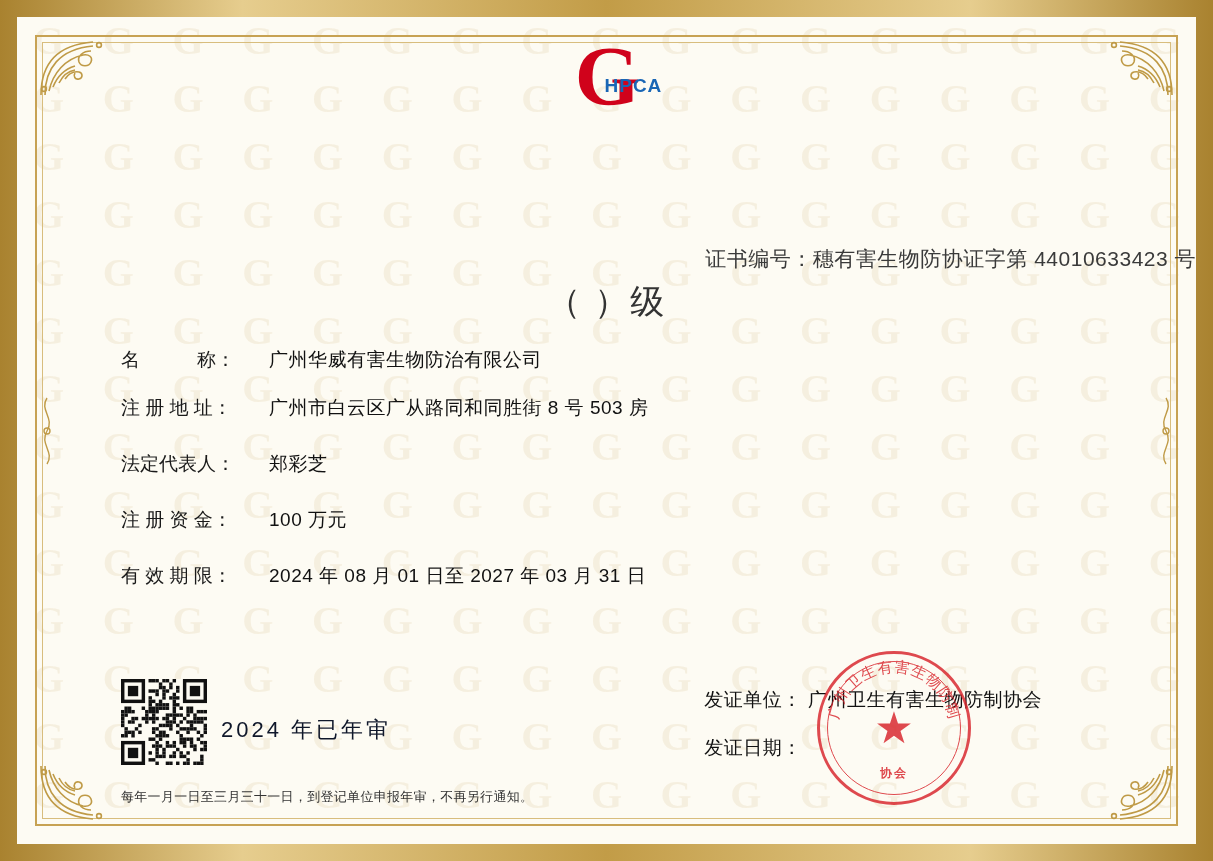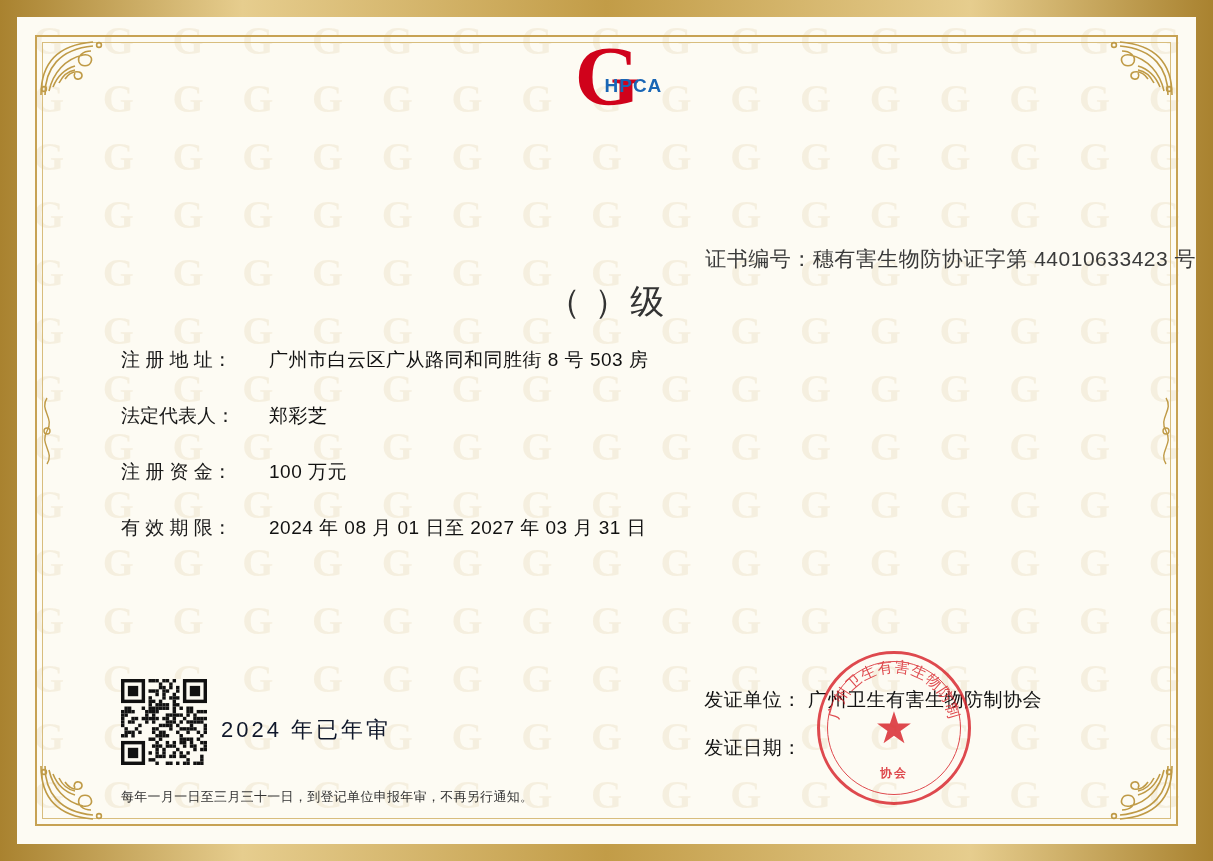--- a/index.html
+++ b/index.html
@@ -629,20 +629,24 @@
 
       <div class="logo">
         <div class="logo-g">G</div>
         <div class="logo-sub">HPCA</div>
       </div>
 
       <div class="cert-no">证书编号：穗有害生物防协证字第 44010633423 号</div>
       <div class="grade">（ ）级</div>
 
       <div class="fields">
+        <div class="field-row">
+          <span class="field-label">名　　　称：</span>
+          <span class="field-value">广州华威有害生物防治有限公司</span>
+        </div>
         <div class="field-row gap-row">
           <span class="field-label">注 册 地 址：</span>
           <span class="field-value">广州市白云区广从路同和同胜街 8 号 503 房</span>
         </div>
         <div class="field-row gap-row">
           <span class="field-label">法定代表人：</span>
           <span class="field-value">郑彩芝</span>
         </div>
         <div class="field-row gap-row">
           <span class="field-label">注 册 资 金：</span>

